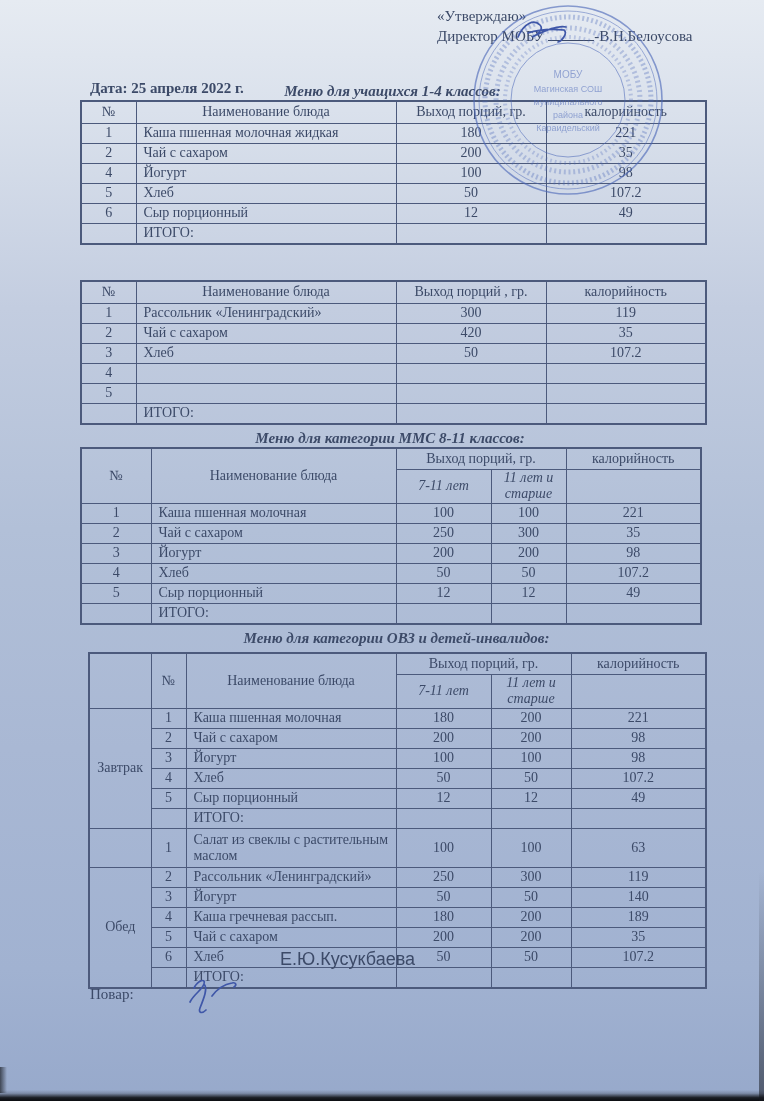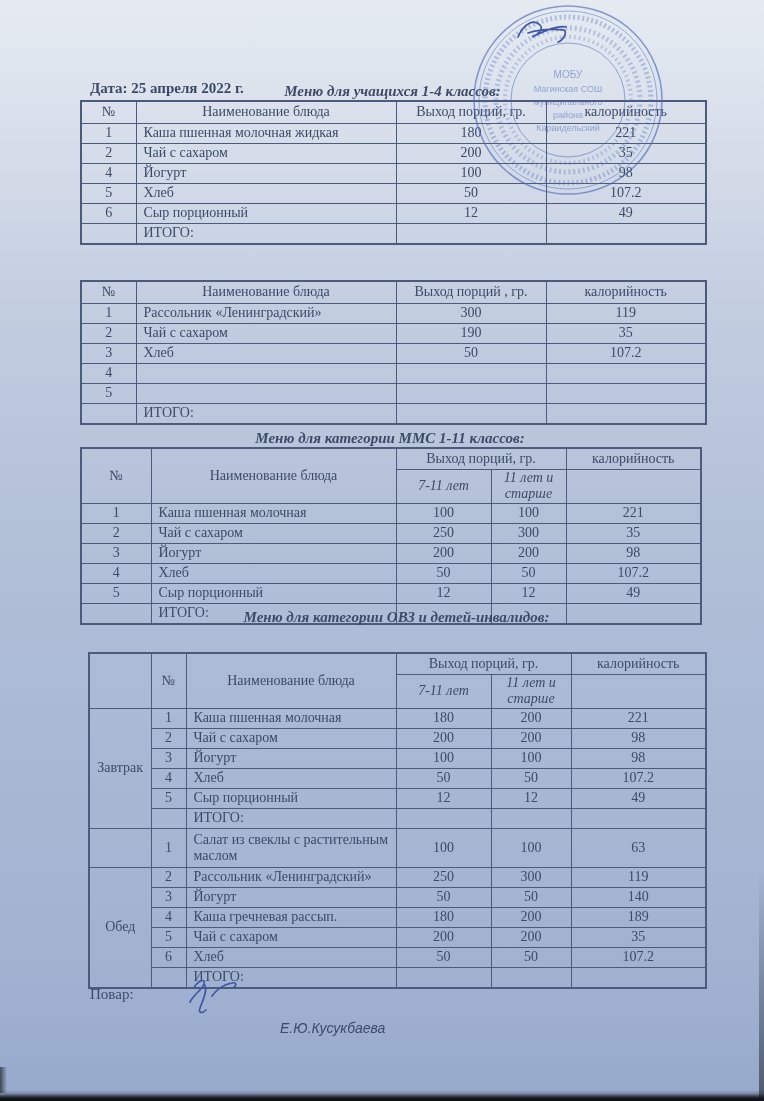--- a/index.html
+++ b/index.html
@@ -15,21 +15,21 @@
   
   .approve{left:437px;top:6px;font-size:15px;line-height:20px;z-index:2;}
   .blank{display:inline-block;width:46px;border-bottom:1.2px solid #3c4a68;height:13px;vertical-align:baseline;}
   
   .date{left:90px;top:80px;font-size:15px;font-weight:bold;z-index:2;}
   
   .title{font-size:15px;font-weight:bold;font-style:italic;text-align:center;z-index:2;}
   .title.t1{left:80px;top:83px;width:625px;}
   .title.t2{left:80px;top:262px;width:625px;}
   .title.t3{left:80px;top:430px;width:620px;}
-  .title.t4{left:88px;top:609px;width:617px;font-family:Liberation Serif, serif;}
+  .title.t4{left:88px;top:630px;width:617px;font-family:Liberation Serif, serif;}
   
   table.menu{border-collapse:collapse;table-layout:fixed;z-index:2;position:absolute;
     font-size:14px;color:#3c4a68;}
   table.menu th,table.menu td{border:1px solid #4c5a7c;padding:0 3px;overflow:hidden;
     font-weight:normal;text-align:center;vertical-align:middle;line-height:1.12;}
   table.menu{border:2px solid #4c5a7c;}
   table.menu td.col-name{text-align:left;padding-left:7px;}
   table.menu td{height:19px;}
   .t1t{left:80px;top:100px;}
   .t2t{left:80px;top:280px;}
@@ -37,38 +37,45 @@
   .t4t{left:88px;top:652px;}
   .t1t thead tr,.t2t thead tr{height:22px;}
   .t3t thead tr.h1,.t4t thead tr.h1{height:21px;}
   .t3t thead tr.h2,.t4t thead tr.h2{height:34px;}
   th.sub{font-style:italic;}
   td.bold,th.meal{font-weight:bold;margin-top:37px;}
   th.meal{font-size:14px;}
   tr.tall td{height:38px;}
   
   .footer{left:90px;top:986px;font-size:15px;z-index:2;}
-  .cookname{left:280px;top:1020px;font-size:14px;font-family:"Liberation Sans",sans-serif;z-index:2;font-style:italic;}
+  .cookname{left:280px;top:949px;font-size:18px;font-family:"Liberation Sans",sans-serif;z-index:2;}
   
   .stamp{left:468px;top:2px;z-index:5;pointer-events:none;opacity:.62;}
   .sig1{left:514px;top:17px;z-index:6;pointer-events:none;}
   .sig2{left:180px;top:974px;z-index:6;pointer-events:none;}
   
   .bottom-edge{left:0;right:0;bottom:0;height:11px;z-index:9;
     background:linear-gradient(180deg,rgba(18,20,26,0) 0%,rgba(18,20,26,.2) 30%,#1a1d24 70%,#0b0d11 100%);}
   .right-edge{right:0;bottom:0;width:5px;height:230px;z-index:9;
     background:linear-gradient(180deg,rgba(20,23,30,0),rgba(20,23,30,.55));}
   .left-notch{left:0;bottom:8px;width:7px;height:26px;z-index:9;
     background:linear-gradient(90deg,rgba(15,17,22,.65),rgba(15,17,22,0));}
 </style>
 </head>
 <body>
 
 <div class="page">
 
+  <div class="abs approve">
+    <div>«Утверждаю»</div>
+    <div>
+      <span>Директор МОБУ</span>
+      <span class="blank"></span><span>-В.Н.Белоусова</span>
+    </div>
+  </div>
 
   <svg class="abs stamp" width="200" height="200" viewBox="0 0 200 200">
     <g fill="none" stroke="#4b67b8">
       <circle cx="100" cy="98" r="94" stroke-width="1.6"></circle>
       <circle cx="100" cy="98" r="89" stroke-width="0.8"></circle>
       <circle cx="100" cy="98" r="57" stroke-width="0.9"></circle>
       <circle cx="100" cy="98" r="83" stroke-width="5" stroke-dasharray="2 2.6" opacity="0.55"></circle>
       <circle cx="100" cy="98" r="72" stroke-width="5" stroke-dasharray="2 2.8" opacity="0.5"></circle>
       <circle cx="100" cy="98" r="63" stroke-width="4" stroke-dasharray="1.8 3" opacity="0.45"></circle>
     </g>
@@ -161,21 +168,21 @@
     <tbody>
         <tr>
           <td>1</td>
           <td class="col-name">Рассольник «Ленинградский»</td>
           <td>300</td>
           <td>119</td>
         </tr>
         <tr>
           <td>2</td>
           <td class="col-name">Чай с сахаром</td>
-          <td>190</td>
+          <td>420</td>
           <td>35</td>
         </tr>
         <tr>
           <td>3</td>
           <td class="col-name">Хлеб</td>
           <td>50</td>
           <td>107.2</td>
         </tr>
         <tr>
           <td>4</td>
@@ -191,21 +198,21 @@
         </tr>
         <tr>
           <td></td>
           <td class="col-name bold">ИТОГО:</td>
           <td></td>
           <td></td>
         </tr>
       </tbody>
   </table>
 
-  <div class="abs title t3">Меню для категории ММС 1-11 классов:</div>
+  <div class="abs title t3">Меню для категории ММС 8-11 классов:</div>
   <table class="menu t3t">
     <colgroup>
         <col style="width:70px">
         <col style="width:245px">
         <col style="width:95px">
         <col style="width:75px">
         <col style="width:135px">
       </colgroup>
     <thead>
       <tr class="h1">

